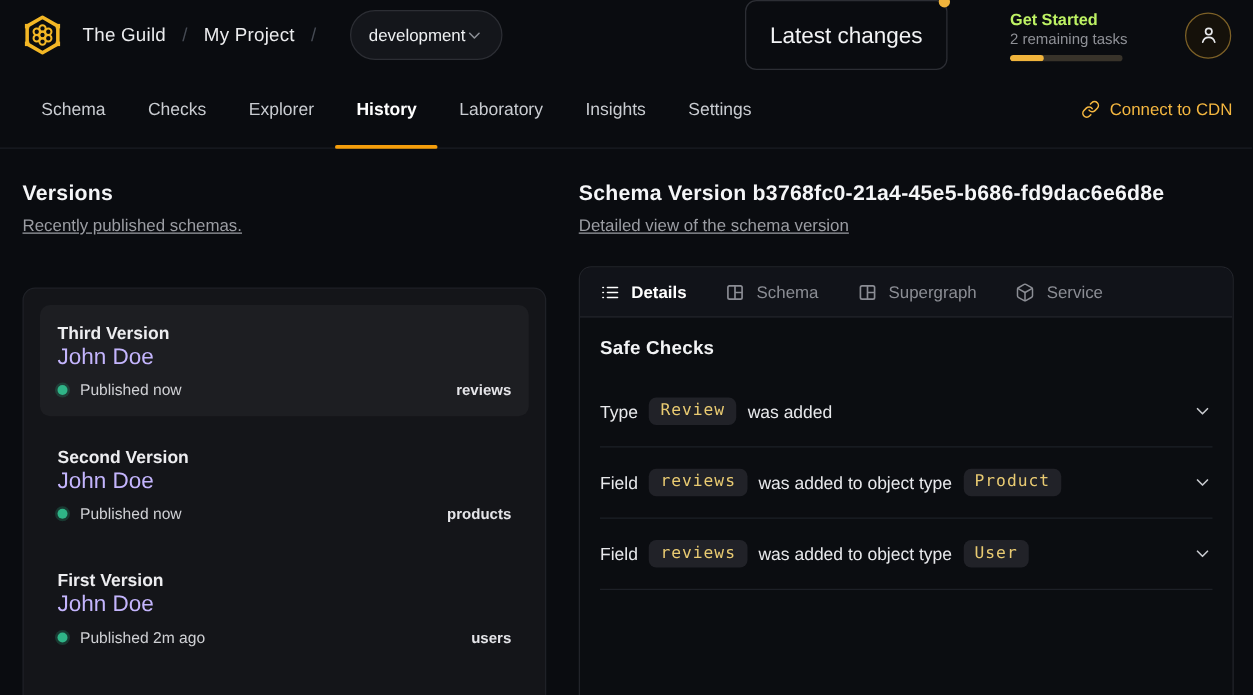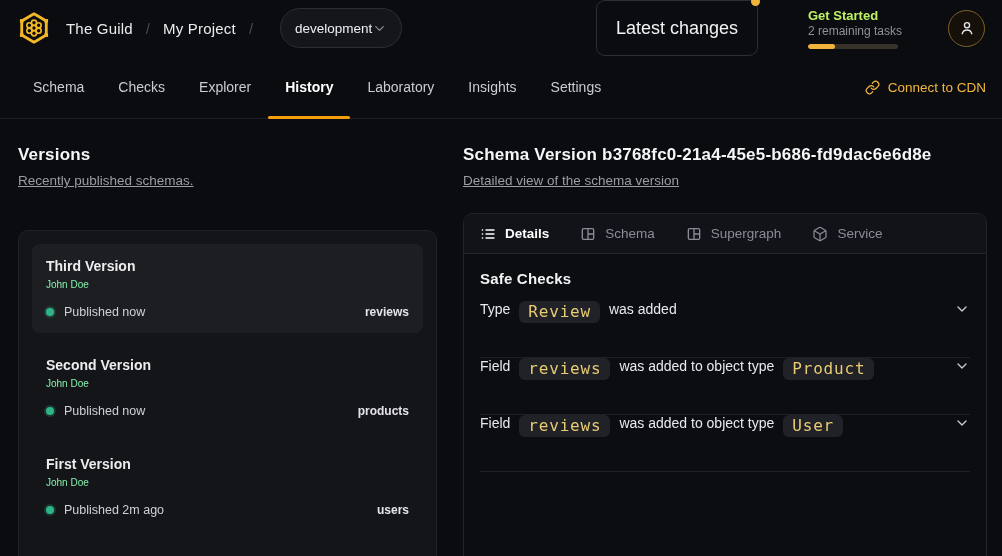--- a/index.html
+++ b/index.html
@@ -60,46 +60,46 @@
   .sec-sub { font-size:13.5px; color:#9b9da3; line-height:18px; margin-bottom:23px;text-decoration:underline; }
 
   
   .versions-card {
     background:#141519; border:1px solid #1f2127; border-radius:10px;
     padding:13px; height:384px;margin-top:40px;
   }
   .version-item { border-radius:8px; padding:13px 14px 14px; margin-bottom:10px; cursor:pointer; }
   .version-item.selected { background:#1d1e22; }
   .vi-title { font-size:14px; font-weight:600; color:#ededf0; line-height:18px; }
-  .vi-author { font-size:10px; color:#86efac; line-height:16px; margin-top:2px; }
+  .vi-author { font-size:18px; color:#c4b5fd; line-height:16px; margin-top:2px; }
   .vi-row { margin-top:12px; display:flex; align-items:center; }
   .vi-dot { width:8px; height:8px; border-radius:50%; background:#2fb487; box-shadow:0 0 0 2px rgba(47,180,135,.22); margin-right:10px; flex:none; }
   .vi-status { font-size:12.5px; color:#cfd0d4; }
   .vi-service { margin-left:auto; font-size:12px; font-weight:700; color:#e4e4e8; }
 
   
   .detail-card {
     border:1px solid #22242a; border-radius:10px; height:400px; overflow:hidden;
     background:#0b0d11;
   }
   .detail-tabs {
     height:40px; background:#111319; border-bottom:1px solid #22242a;
     display:flex; align-items:center; padding:0 16px; gap:31px;
   }
   .dtab { display:flex; align-items:center; gap:9px; font-size:13.5px; color:#8b8d94; cursor:pointer; }
   .dtab.active { color:#ffffff; font-weight:600; }
   .dtab svg { flex:none; }
   .detail-body { padding:16px; }
   .changes-title { font-size:15px; font-weight:700; color:#f2f3f5; line-height:18px; margin-bottom:13px; letter-spacing:.2px; }
   .change-row {
-    height:57px; display:flex; align-items:flex-start; gap:9px;
+    height:57px; display:flex; align-items:center; gap:9px;
     border-bottom:1px solid #1d2027; font-size:14px; color:#e8e9ec; cursor:pointer;
   }
   .code-badge {
-    font-family:"DejaVu Sans Mono", monospace; font-size:16px; letter-spacing:.8px;
+    font-family:"DejaVu Sans Mono", monospace; font-size:13px; letter-spacing:.8px;
     color:#e9cb72; background:#212228; border-radius:6px; padding:4px 9px; line-height:14px;
   }
   .row-chev { margin-left:auto; color:#c7c9ce; display:flex; }
 </style>
 </head>
 <body>
 
 <header class="topbar">
   <div class="logo-wrap">
     <svg viewBox="0 0 36 36" width="34" height="34" aria-hidden="true">

